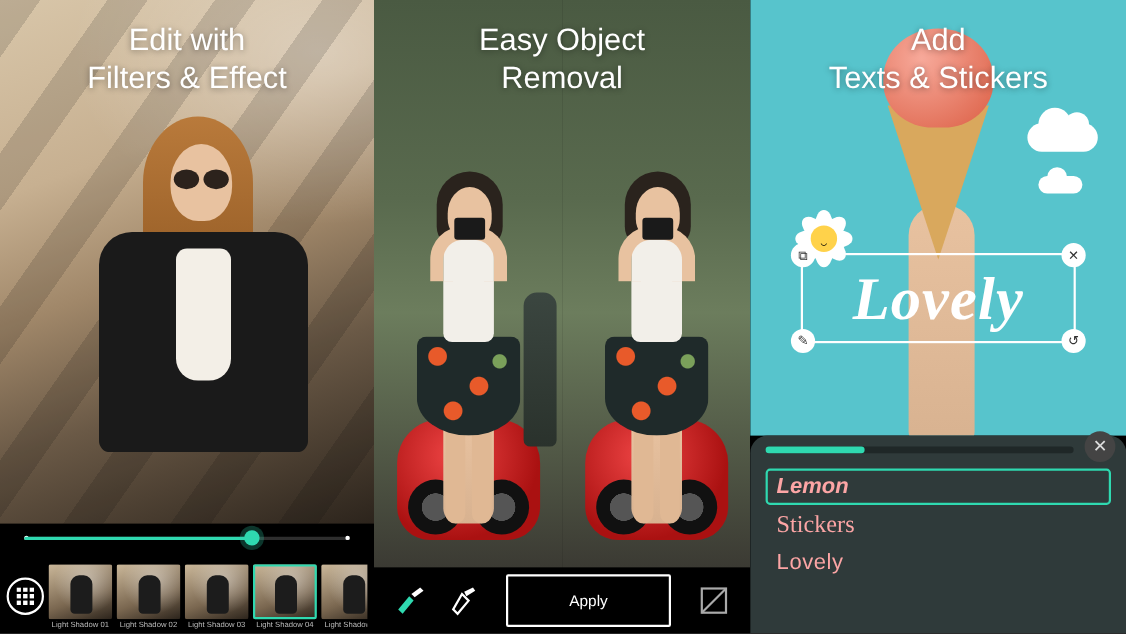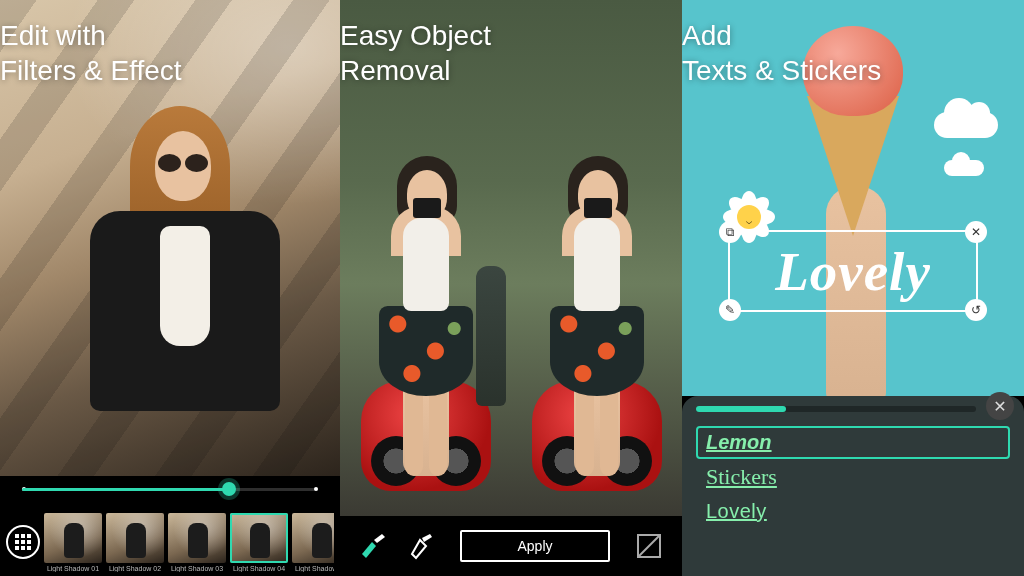--- a/index.html
+++ b/index.html
@@ -19,21 +19,21 @@
   }
   .panel-1 { width: 340px; }
   .panel-2 { width: 342px; }
   .panel-3 { width: 342px; }
 
   .headline {
     position: absolute;
     top: 18px;
     left: 0;
     right: 0;
-    text-align: left;
+    text-align: center;
     color: #fff;
     font-size: 28px;
     font-weight: 300;
     line-height: 1.25;
     z-index: 10;
     text-shadow: 0 1px 6px rgba(0,0,0,0.4);
     white-space: pre-line;
   }
 
   
@@ -246,21 +246,21 @@
   }
   .p2-bottombar {
     position: absolute; left: 0; right: 0; bottom: 0;
     height: 60px; background: #000;
     display: flex; align-items: center; gap: 10px;
     padding: 0 14px;
   }
   .tool-icon { width: 38px; height: 34px; display: grid; place-items: center; }
   .apply-btn {
     flex: 0 0 150px;
-    height: 32px;
+    height: 48px;
     border: 2px solid #fff;
     color: #fff; background: transparent;
     font-size: 14px;
     display: grid; place-items: center;
     border-radius: 2px;
     margin-left: 10px;
   }
   .spacer{flex:1}
 
   
@@ -353,24 +353,23 @@
   .p3-tab-ind {
     position:absolute;left:0;top:0;height:100%;width:32%;
     background:#2fd9b0;border-radius:4px;
   }
   .font-list {
     position: absolute; left: 14px; right: 14px; top: 30px; bottom: 8px;
     display: flex; flex-direction: column;
   }
   .font-item {
     padding: 5px 10px;
-    color: #86efac;
+    color: #fca5a5;
     font-size: 20px;
     border-radius: 4px;
-    text-decoration: underline;
   }
   .font-item.sel {
     border: 2px solid #2fd9b0;
     padding: 3px 8px;
     font-style: italic; font-weight: 700;
   }
   .font-mogra { font-weight: 800; font-size: 16px; }
   .font-prociono { font-family: Georgia, serif; font-size: 22px; }
   .font-raleway { font-weight: 300; font-size: 20px; letter-spacing: .5px; }
 </style>

